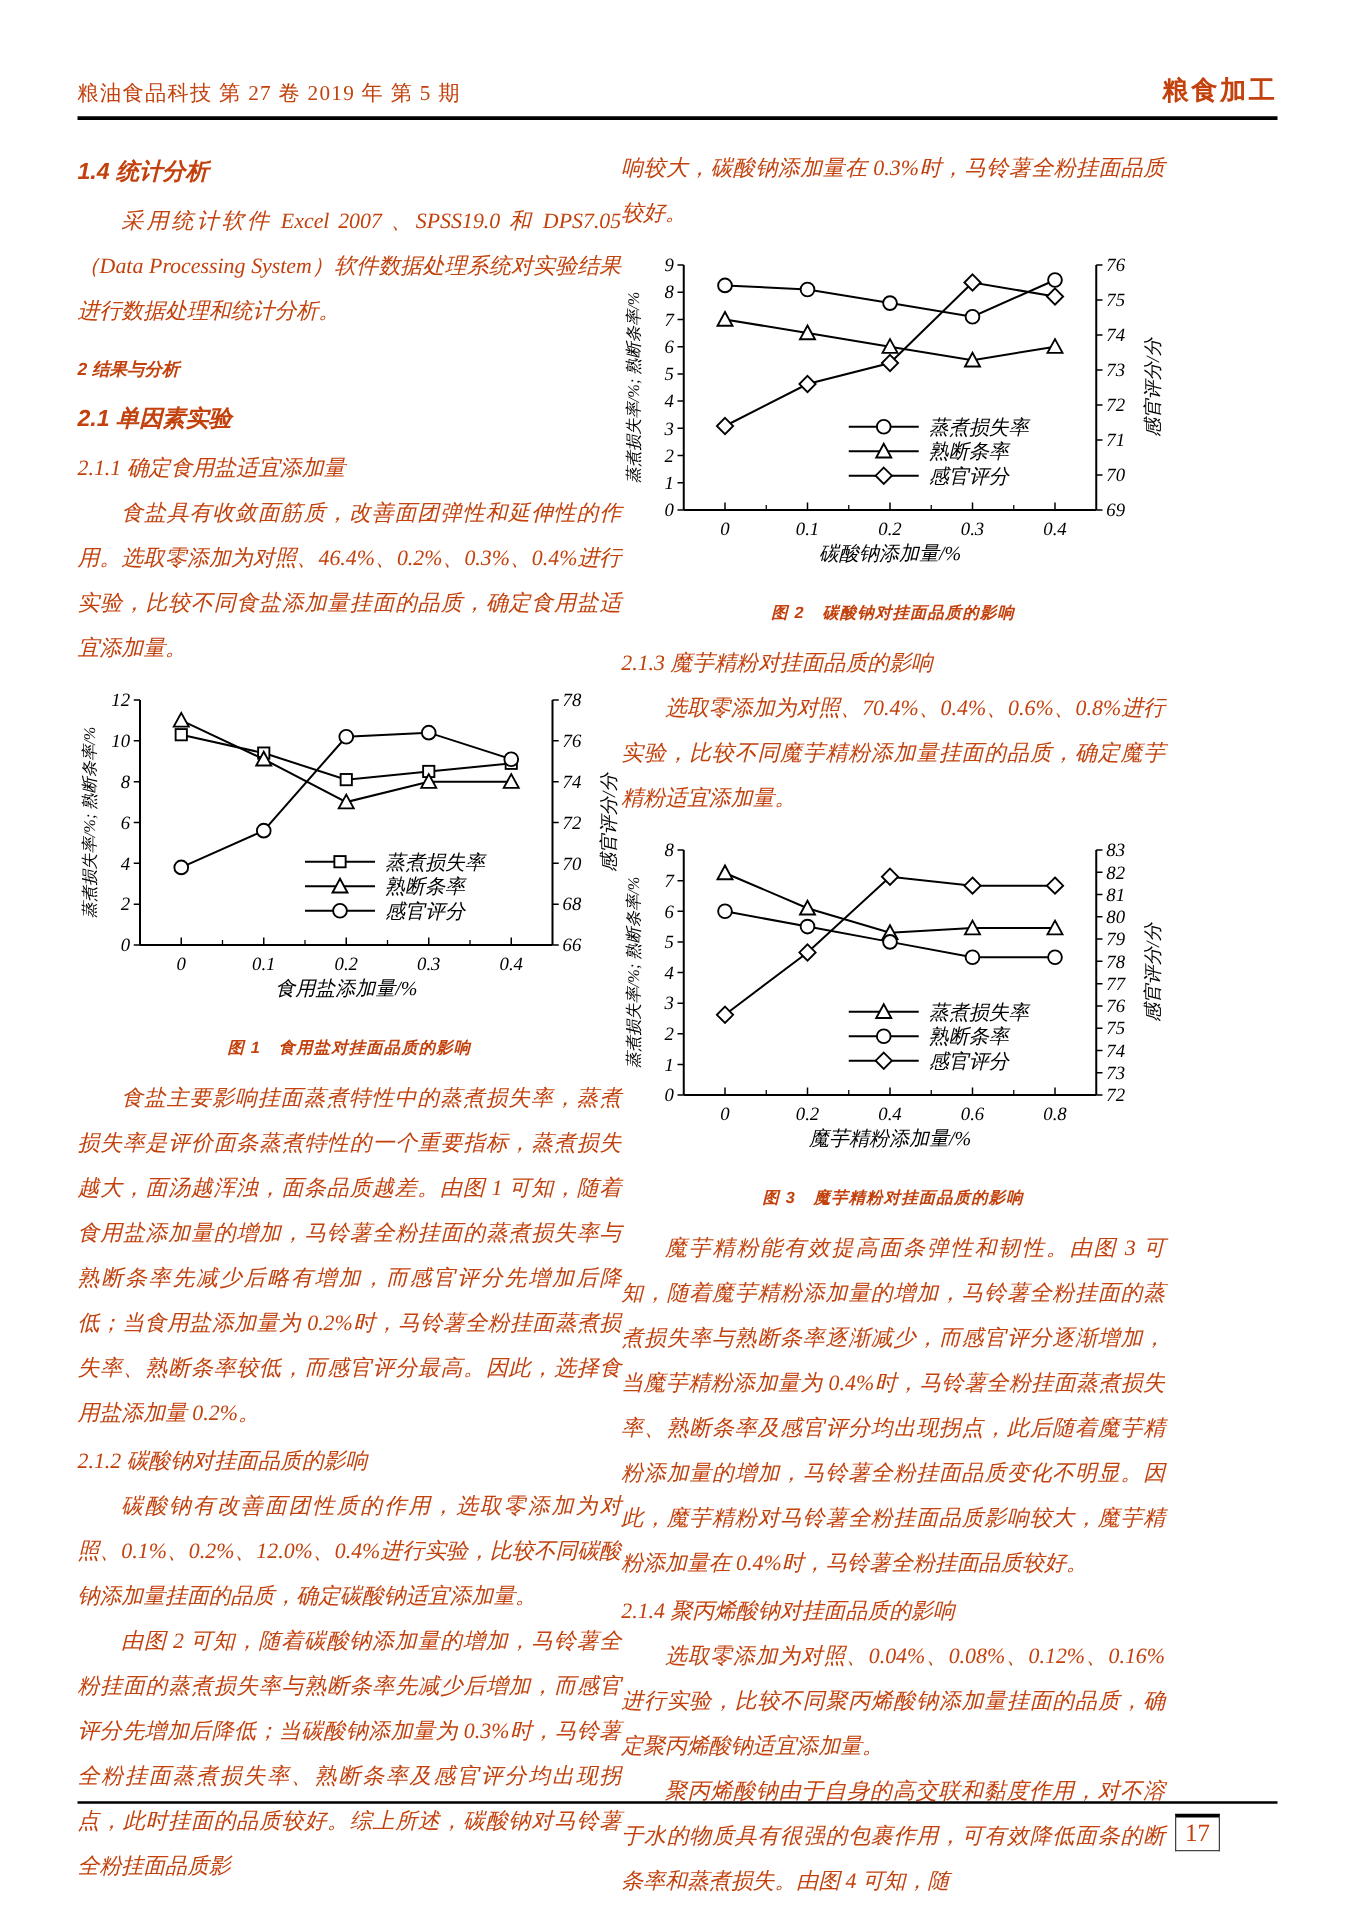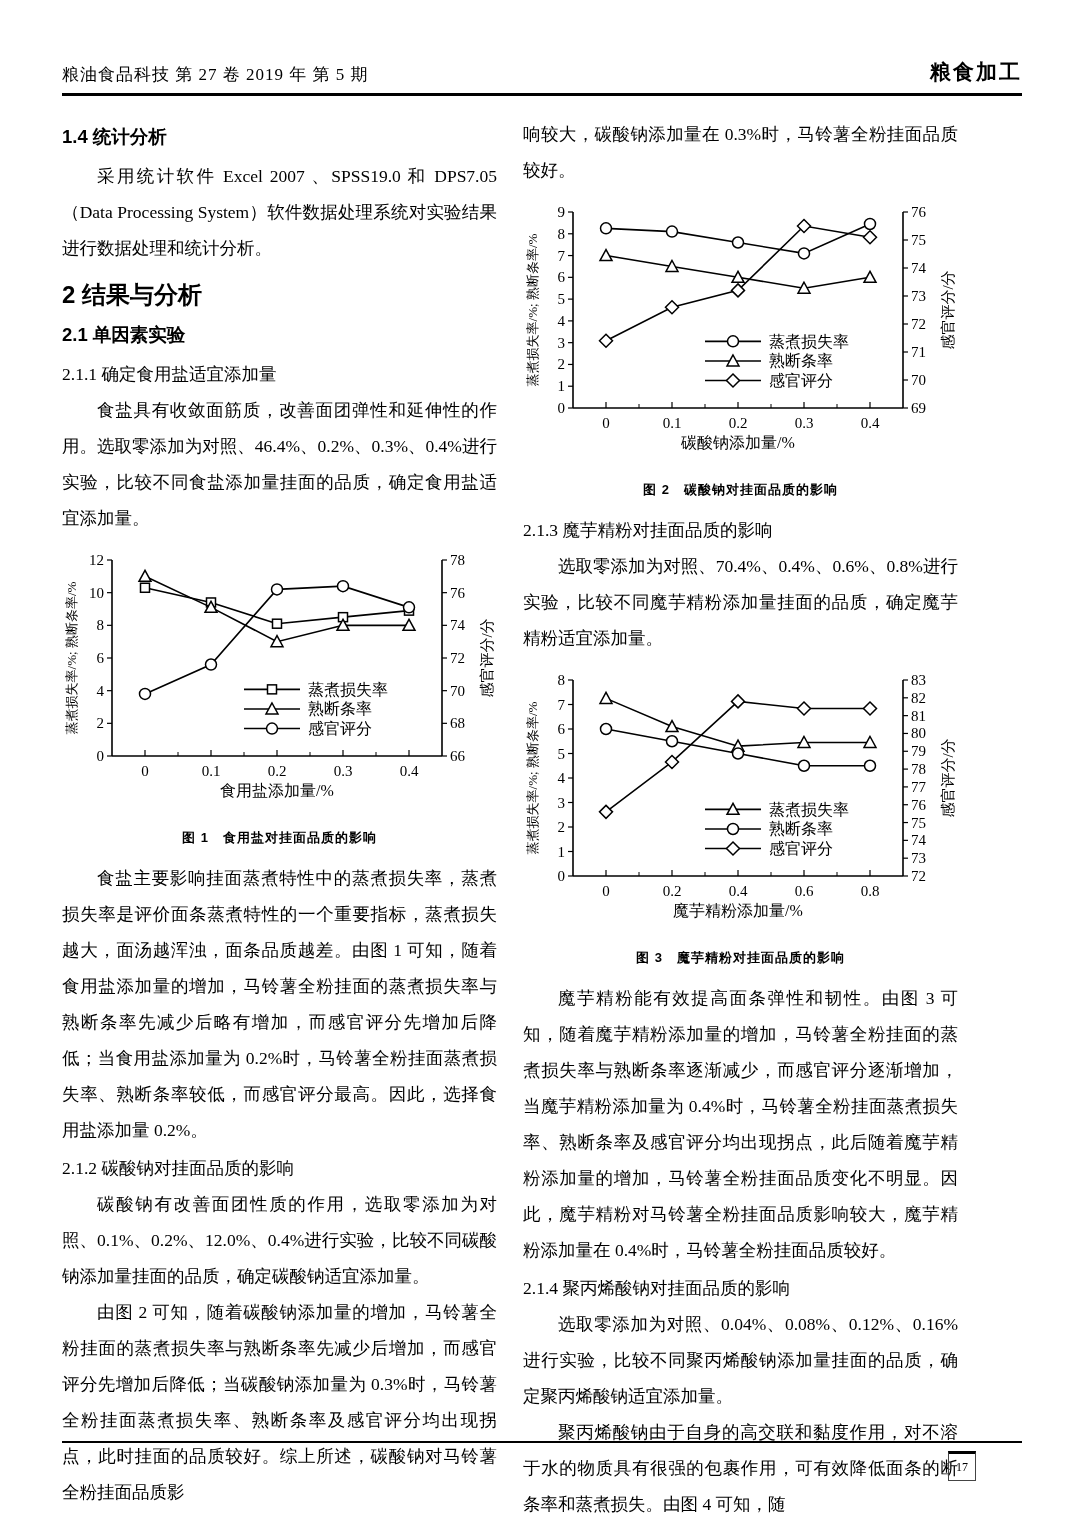--- a/index.html
+++ b/index.html
@@ -1,47 +1,47 @@
 <!DOCTYPE html>
 <html><head>
 <meta charset="utf-8">
 <style>
   html,body{margin:0;padding:0;background:#ffffff;}
   .page{
     position:relative;
     width:1084px;height:1535px;
-    background:#fff;color:#000000;
+    background:#fff;color:#c2410c;
     font-family:"Liberation Serif","DejaVu Serif",serif;
     box-sizing:border-box;
     padding:58px 62px 0 62px;
     overflow:hidden;
   }
   
   .header{display:flex;justify-content:space-between;align-items:flex-end;}
   .journal-title{font-size:17px;letter-spacing:1px;}
   .section-label{font-size:21px;font-weight:bold;font-family:"Liberation Sans","DejaVu Sans",sans-serif;letter-spacing:2px;}
   .header-rule{border-top:3.5px solid #000;margin-top:7px;}
   
-  .columns{display:flex;gap:26px;margin-top:20px;}
+  .columns{display:flex;margin-top:20px;font-style:italic;}
   .col{width:435px;font-size:17.5px;line-height:36px;text-align:justify;text-justify:inter-character;}
   .col p{margin:0;text-indent:2em;}
   .col p.noindent{text-indent:0;}
   .h-bold{font-family:"Liberation Sans","DejaVu Sans",sans-serif;font-weight:bold;font-size:18.5px;line-height:30px;margin:6px 0 6px 0;}
-  .h-section{font-family:"Liberation Sans","DejaVu Sans",sans-serif;font-weight:bold;font-size:24px;line-height:34px;margin:12px 0 8px 0;}
+  .h-section{font-family:"Liberation Sans","DejaVu Sans",sans-serif;font-weight:bold;font-size:14px;line-height:34px;margin:12px 0 8px 0;}
   .h-plain{font-size:17.5px;line-height:36px;margin:2px 0 0 0;}
   
   figure{margin:10px 0 4px 0;text-align:center;}
   figcaption{font-family:"Liberation Sans","DejaVu Sans",sans-serif;font-weight:bold;font-size:13px;margin-top:4px;letter-spacing:1px;}
   svg text{font-family:"Liberation Serif","DejaVu Serif",serif;fill:#000;}
   
   .footer-rule{position:absolute;left:62px;right:62px;top:1441px;border-top:2px solid #000;}
   .page-num{
     position:absolute;top:1451px;right:108px;
     border:1.5px solid #444;border-top:3.5px solid #000;
-    padding:0 7px;font-size:12px;line-height:26px;
+    padding:0 7px;font-size:20px;line-height:26px;
   }
 </style>
 </head>
 <body>
 
 <div class="page">
 
   <div class="header">
     <span class="journal-title">粮油食品科技 第 27 卷  2019 年  第 5 期</span>
     <span class="section-label">粮食加工</span>

